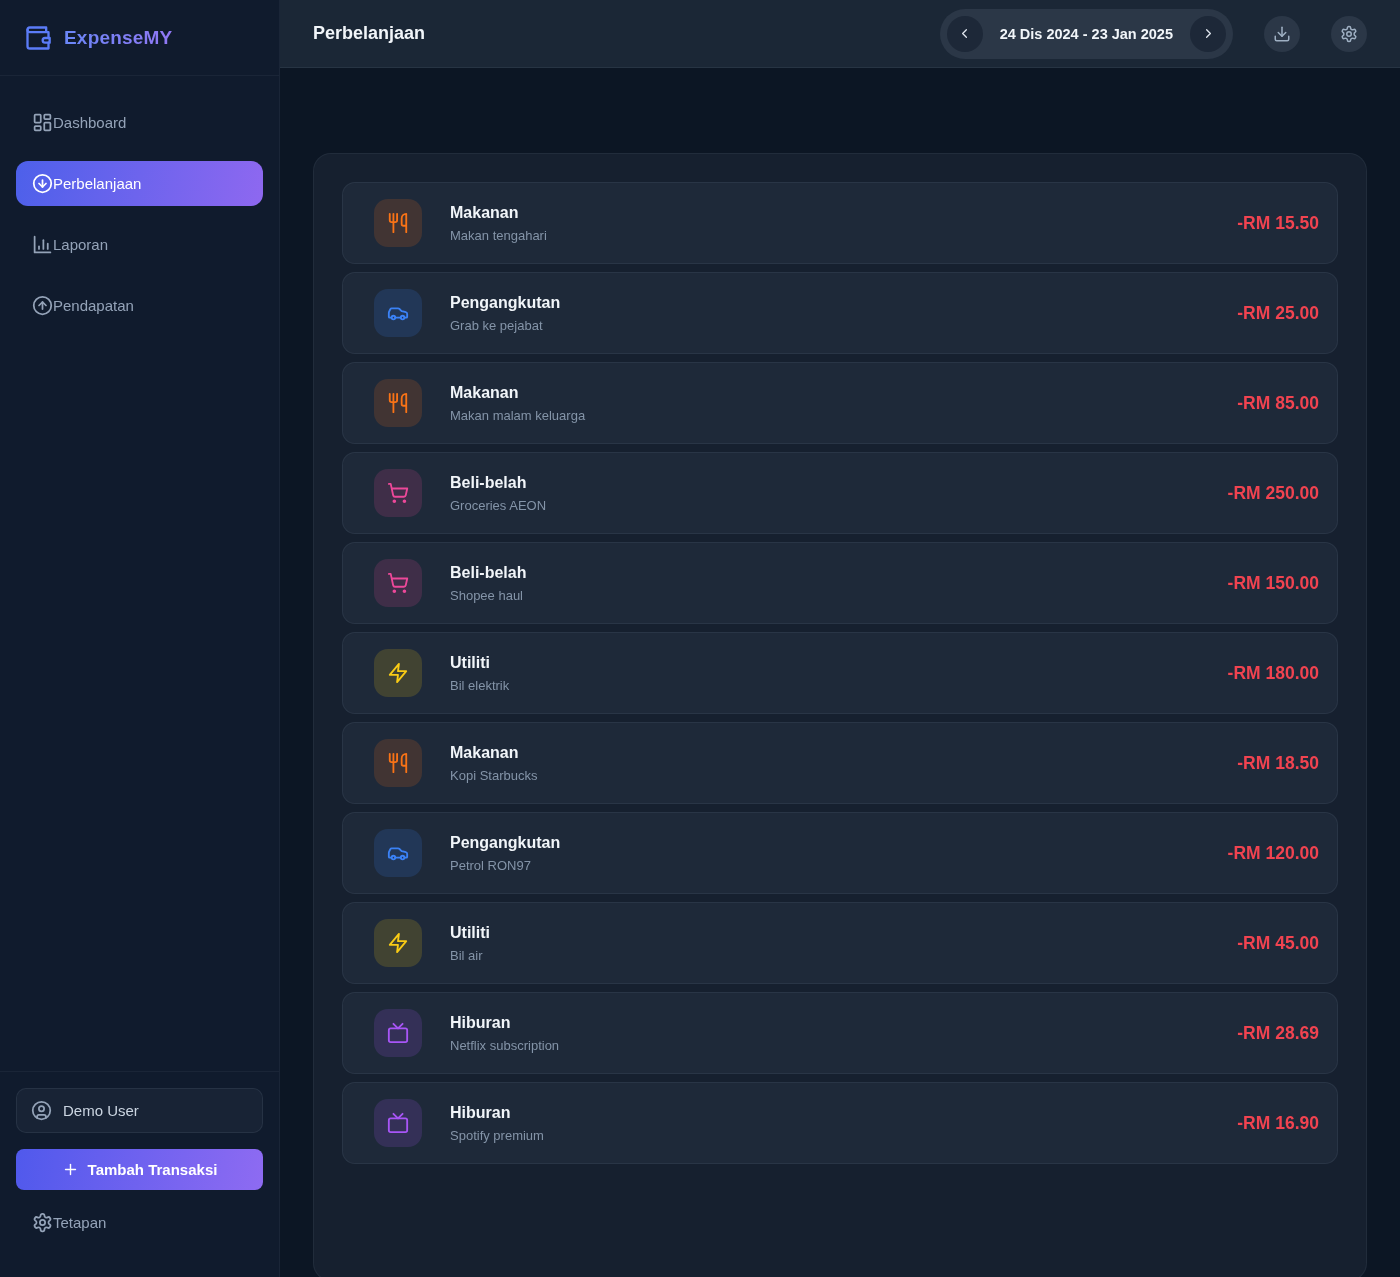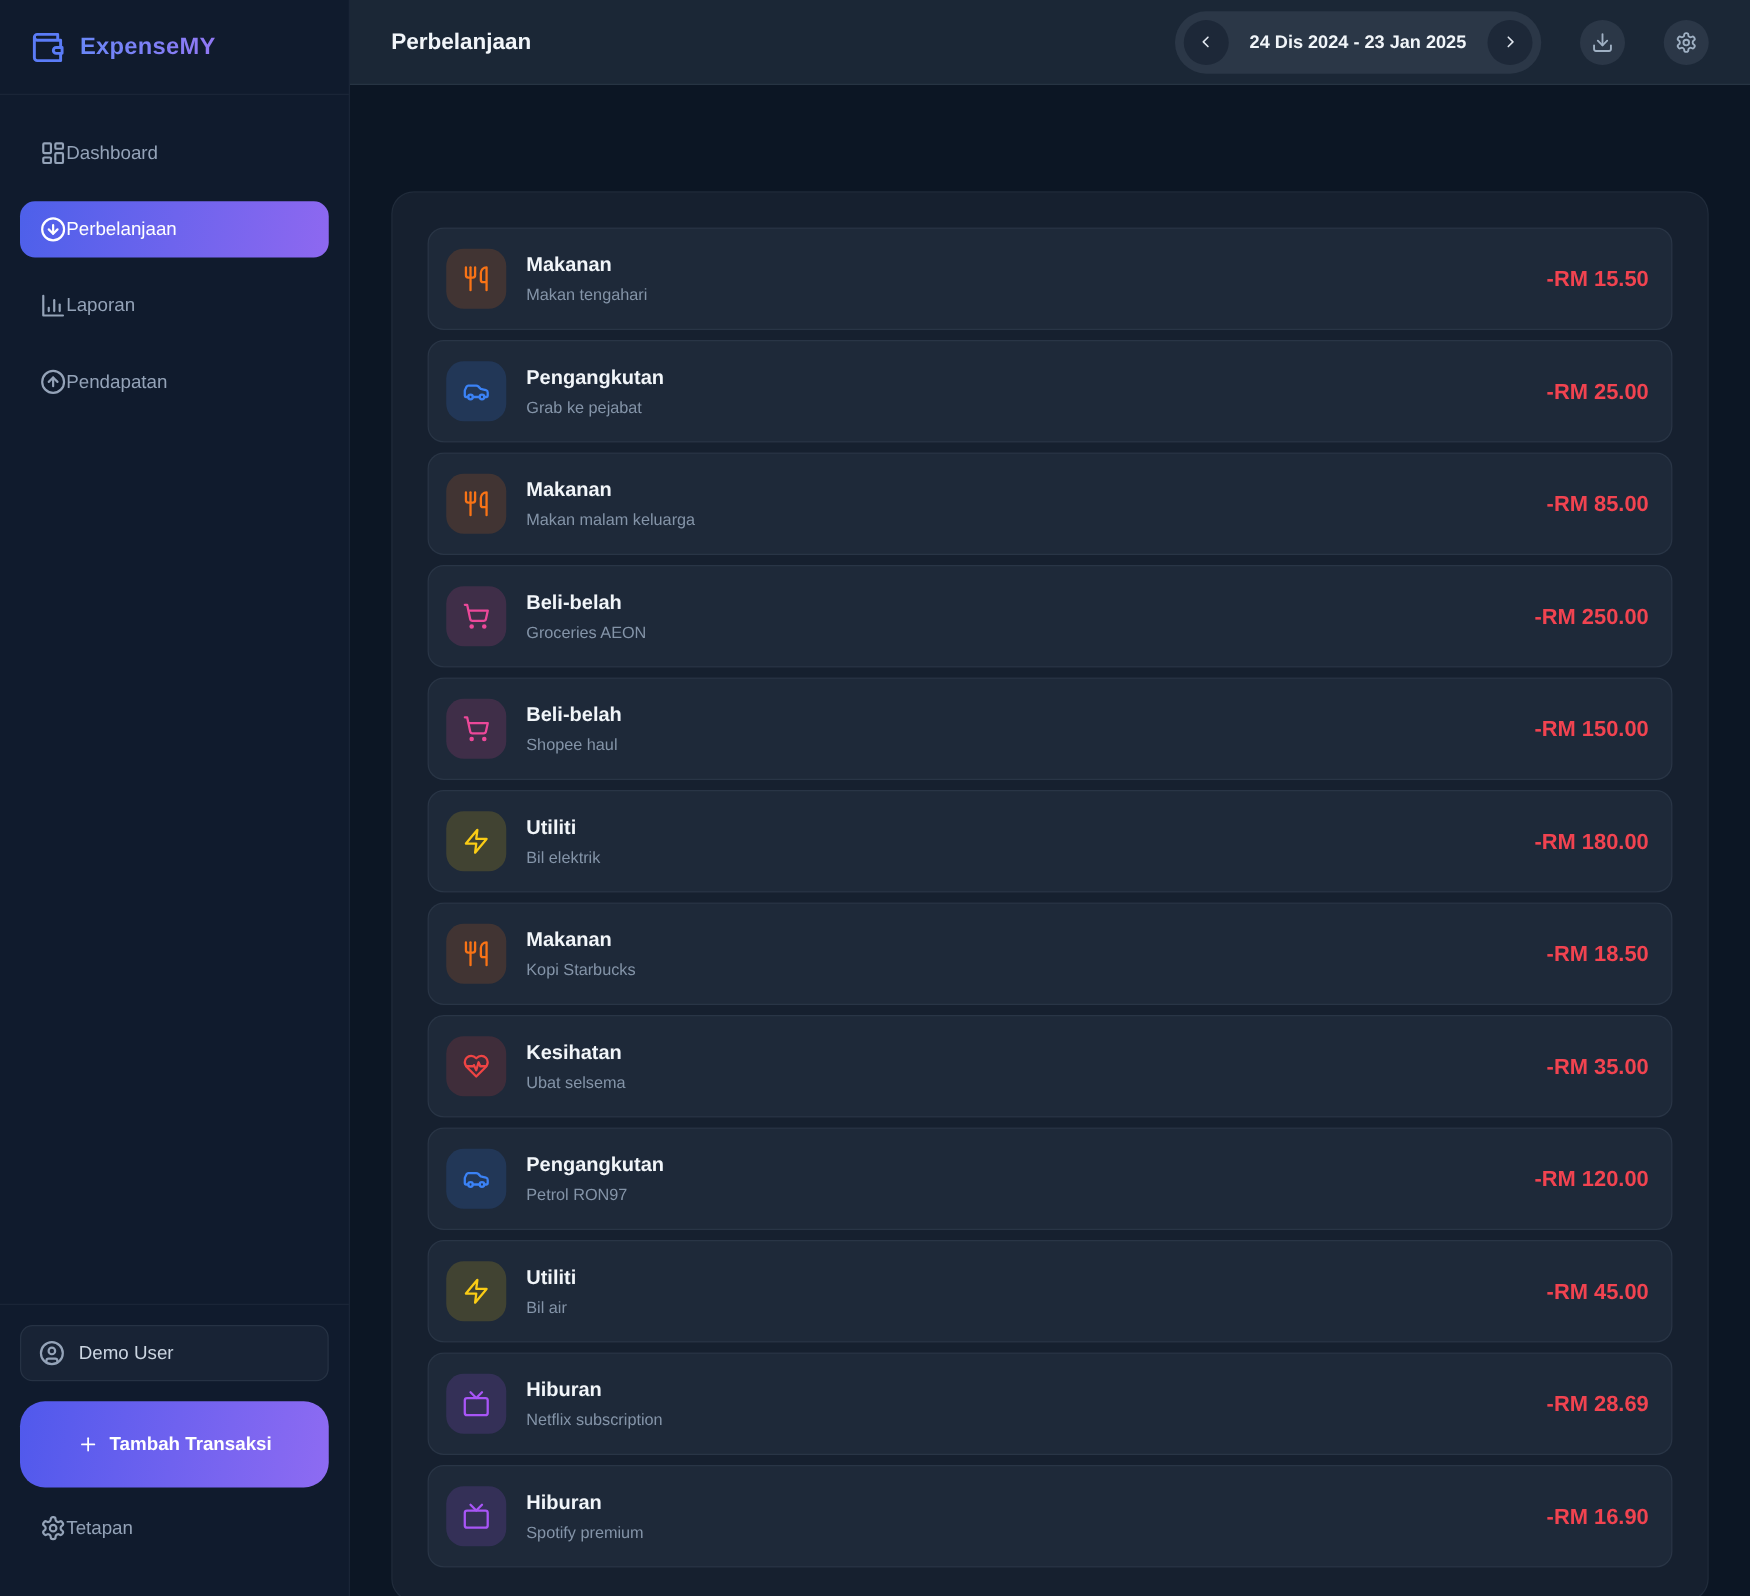--- a/index.html
+++ b/index.html
@@ -44,21 +44,21 @@
   }
   .user-box {
     display:flex; align-items:center; gap:11px;
     padding:11px 14px; margin-bottom:16px;
     background:rgba(148,163,184,.06); border:1px solid rgba(148,163,184,.12);
     border-radius:10px; color:#cbd5e1; font-size:15px;
   }
   .user-box svg { width:21px; height:21px; color:#94a3b8; }
   .add-btn {
     width:100%; display:flex; align-items:center; justify-content:center; gap:9px;
-    padding:26px; margin-bottom:10px; border:none; border-radius:20px;
+    padding:12px; margin-bottom:10px; border:none; border-radius:8px;
     background:linear-gradient(100deg,#5059ec,#8e6bf2);
     color:#fff; font-size:15px; font-weight:bold; cursor:pointer;
     font-family:inherit;
   }
   .add-btn svg { width:17px; height:17px; }
 
   
   main { flex:1; display:flex; flex-direction:column; height:100%; overflow:hidden; }
   header {
     height:68px; flex:0 0 68px; background:#1b2736;
@@ -84,23 +84,23 @@
   .icon-btn svg { width:18px; height:18px; }
 
   .content { flex:1; padding:30px 33px 0 33px; overflow:hidden; }
   .section-title { font-size:23px; font-weight:bold; color:#f8fafc; line-height:30px; }
   .panel {
     margin-top:55px; background:#16202f;
     border:1px solid rgba(148,163,184,.09);
     border-radius:18px; padding:28px; height:1128px;
   }
   .tx-card {
-    display:flex; align-items:center; gap:16px;
+    display:flex; align-items:center; gap:28px;
     background:#1e2939; border:1px solid rgba(148,163,184,.1);
-    border-radius:13px; padding:0 18px 0 14px; height:82px; margin-bottom:8px;
+    border-radius:13px; padding:0 18px 0 31px; height:82px; margin-bottom:8px;
     cursor:pointer;
   }
   .tile {
     width:48px; height:48px; border-radius:14px; flex:0 0 48px;
     display:flex; align-items:center; justify-content:center;
   }
   .tile-icon { display:flex; }
   .tile-icon svg { width:22px; height:22px; }
   .tx-title { font-size:16px; font-weight:bold; color:#f1f5f9; margin-bottom:6px; }
   .tx-sub { font-size:13px; color:#8494a8; }
@@ -349,35 +349,20 @@
                   </svg>
                 </span>
     </div>
     <div class="tx-text">
       <div class="tx-title">Makanan</div>
       <div class="tx-sub">Kopi Starbucks</div>
     </div>
     <div class="tx-amount">-RM 18.50</div>
   </div>
             <div class="tx-card">
-    <div class="tile" style="background: rgba(239, 68, 68, 0.16);">
-      <span class="tile-icon" style="color: rgb(239, 68, 68);">
-                  <svg viewBox="0 0 24 24" fill="none" stroke="currentColor" stroke-width="2" stroke-linecap="round" stroke-linejoin="round">
-                    <path d="M19 14c1.49-1.46 3-3.21 3-5.5A5.5 5.5 0 0 0 16.5 3c-1.76 0-3 .5-4.5 2-1.5-1.5-2.74-2-4.5-2A5.5 5.5 0 0 0 2 8.5c0 2.3 1.5 4.05 3 5.5l7 7Z"></path>
-                    <path d="M3.22 12H9.5l.5-1 2 4.5 2-7 1.5 3.5h5.27"></path>
-                  </svg>
-                </span>
-    </div>
-    <div class="tx-text">
-      <div class="tx-title">Kesihatan</div>
-      <div class="tx-sub">Ubat selsema</div>
-    </div>
-    <div class="tx-amount">-RM 35.00</div>
-  </div>
-            <div class="tx-card">
     <div class="tile" style="background: rgba(59, 130, 246, 0.16);">
       <span class="tile-icon" style="color: rgb(59, 130, 246);">
                   <svg viewBox="0 0 24 24" fill="none" stroke="currentColor" stroke-width="2" stroke-linecap="round" stroke-linejoin="round">
                     <path d="M19 17h2c.6 0 1-.4 1-1v-3c0-.9-.7-1.7-1.5-1.9C18.7 10.6 16 10 16 10s-1.3-1.4-2.2-2.3c-.5-.4-1.1-.7-1.8-.7H5c-.6 0-1.1.4-1.4.9l-1.4 2.9A3.7 3.7 0 0 0 2 12v4c0 .6.4 1 1 1h2"></path>
                     <circle cx="7" cy="17" r="2"></circle>
                     <path d="M9 17h6"></path>
                     <circle cx="17" cy="17" r="2"></circle>
                   </svg>
                 </span>
     </div>

